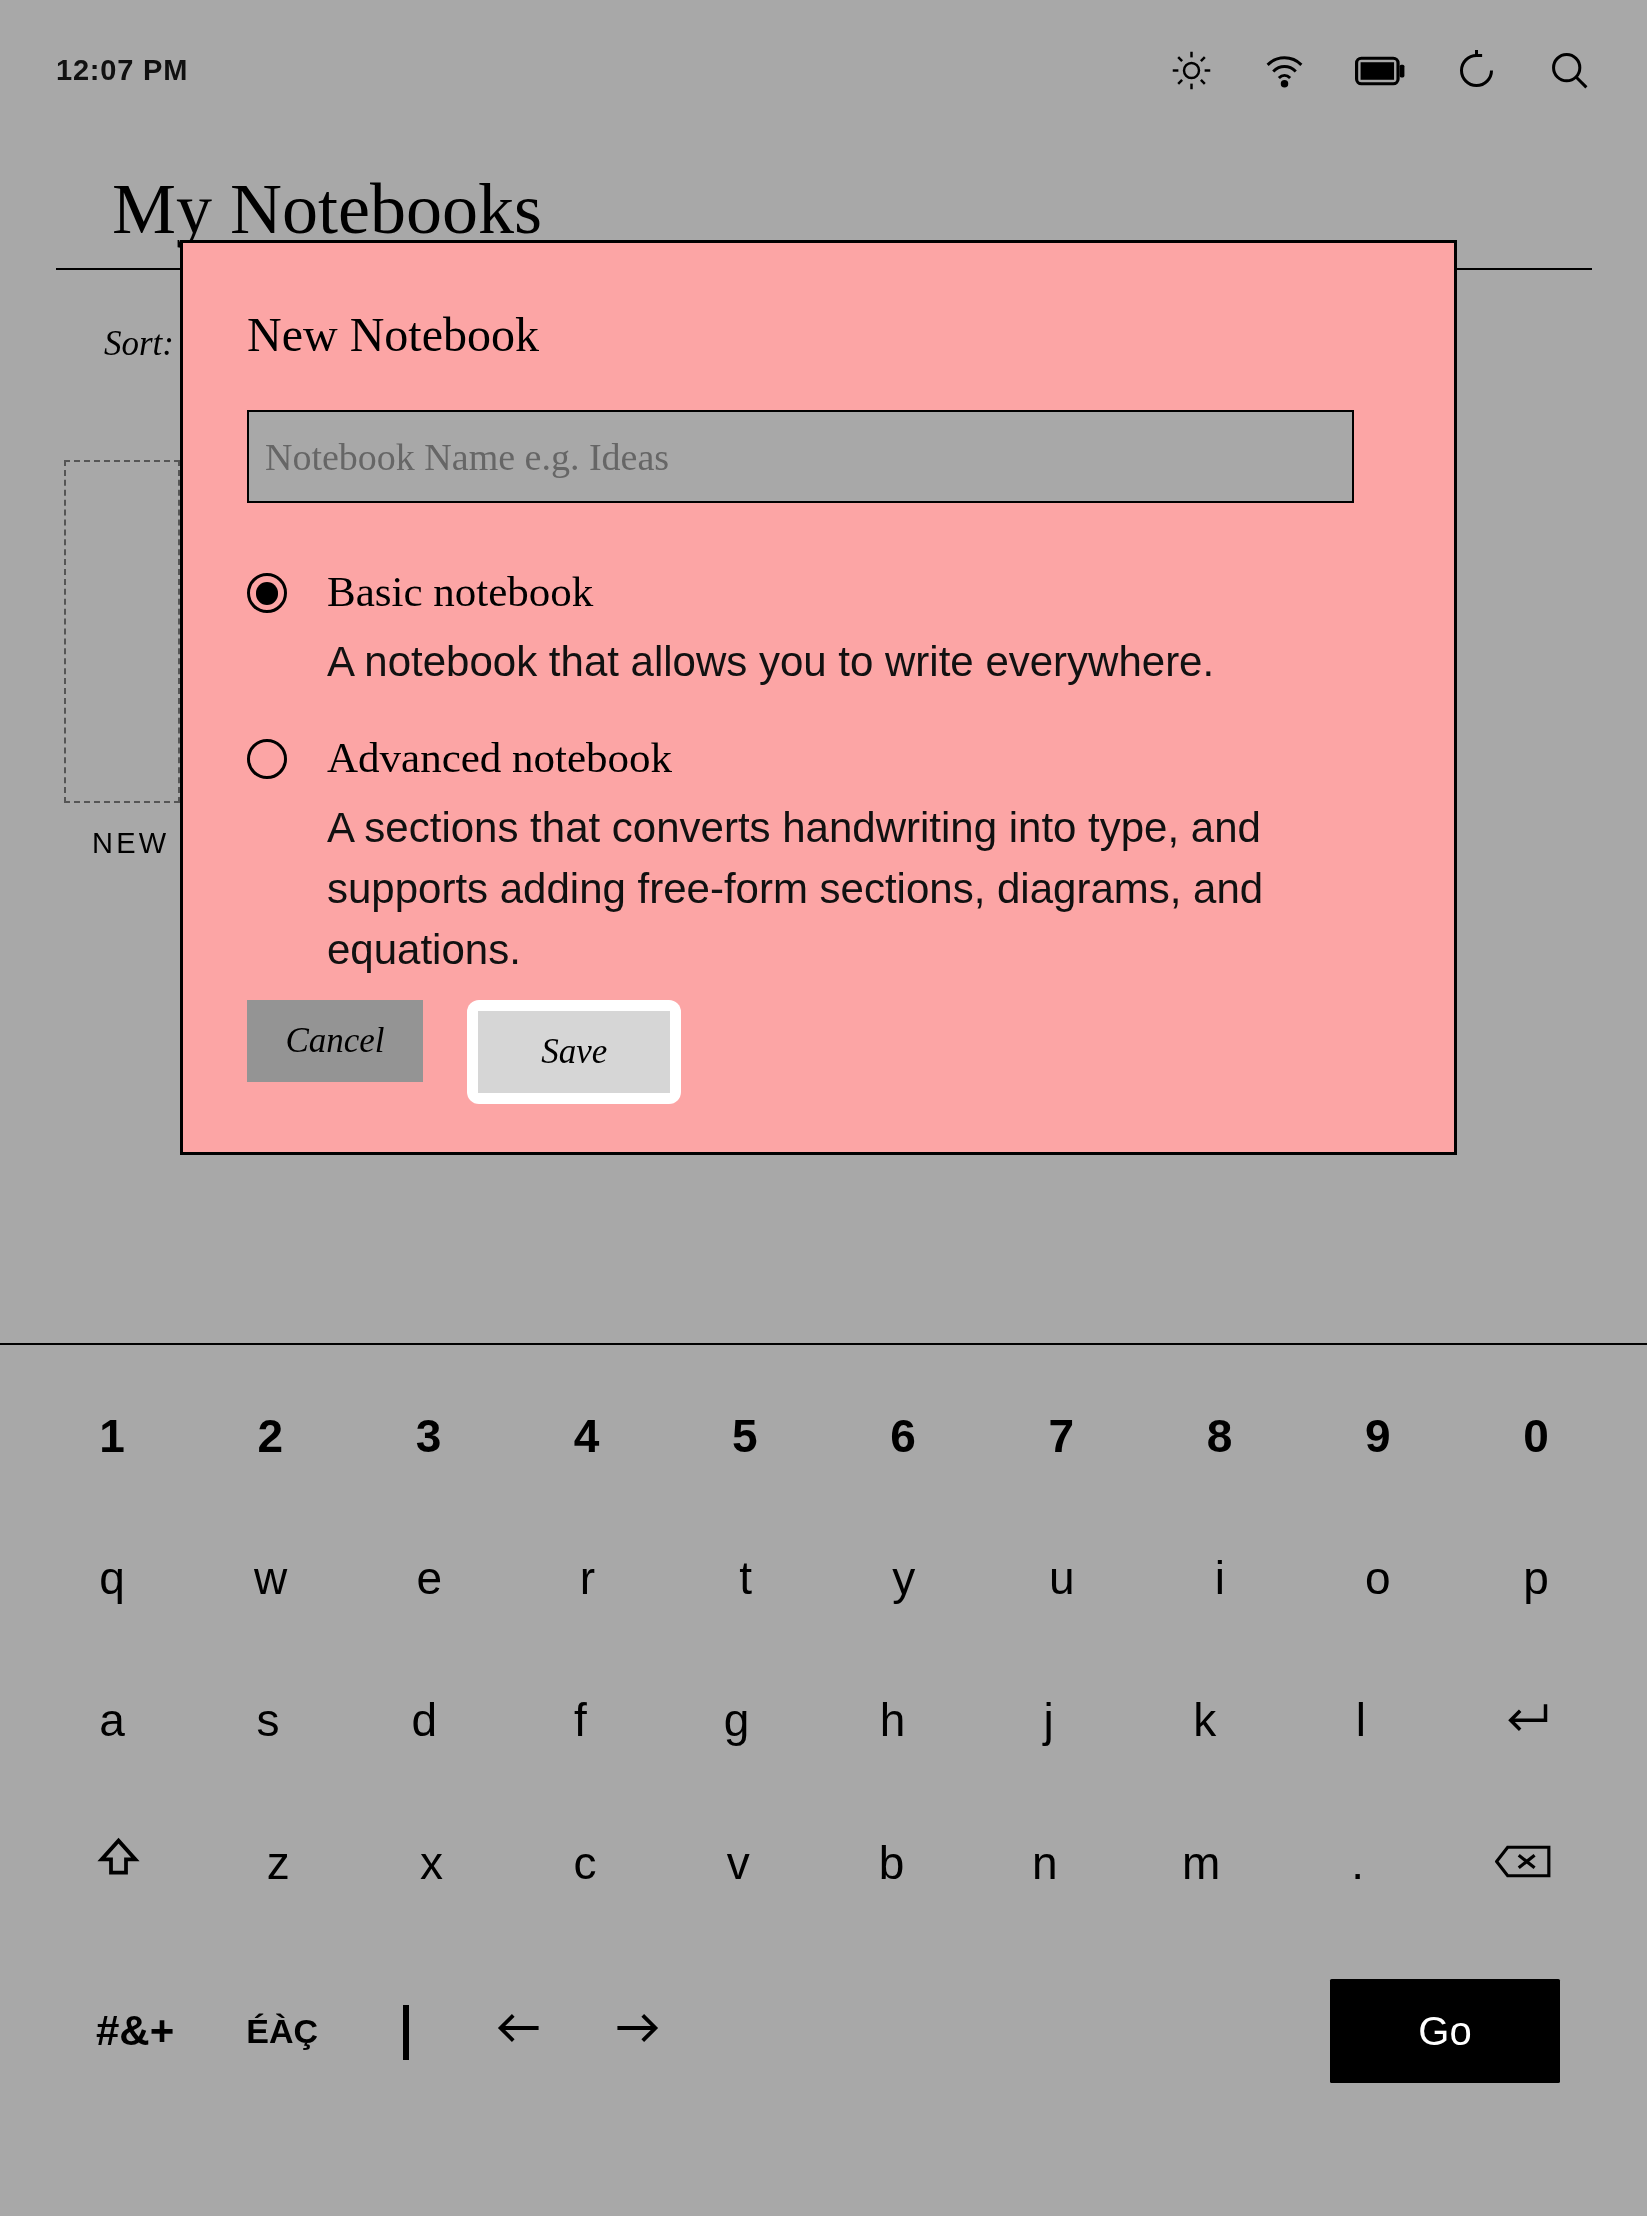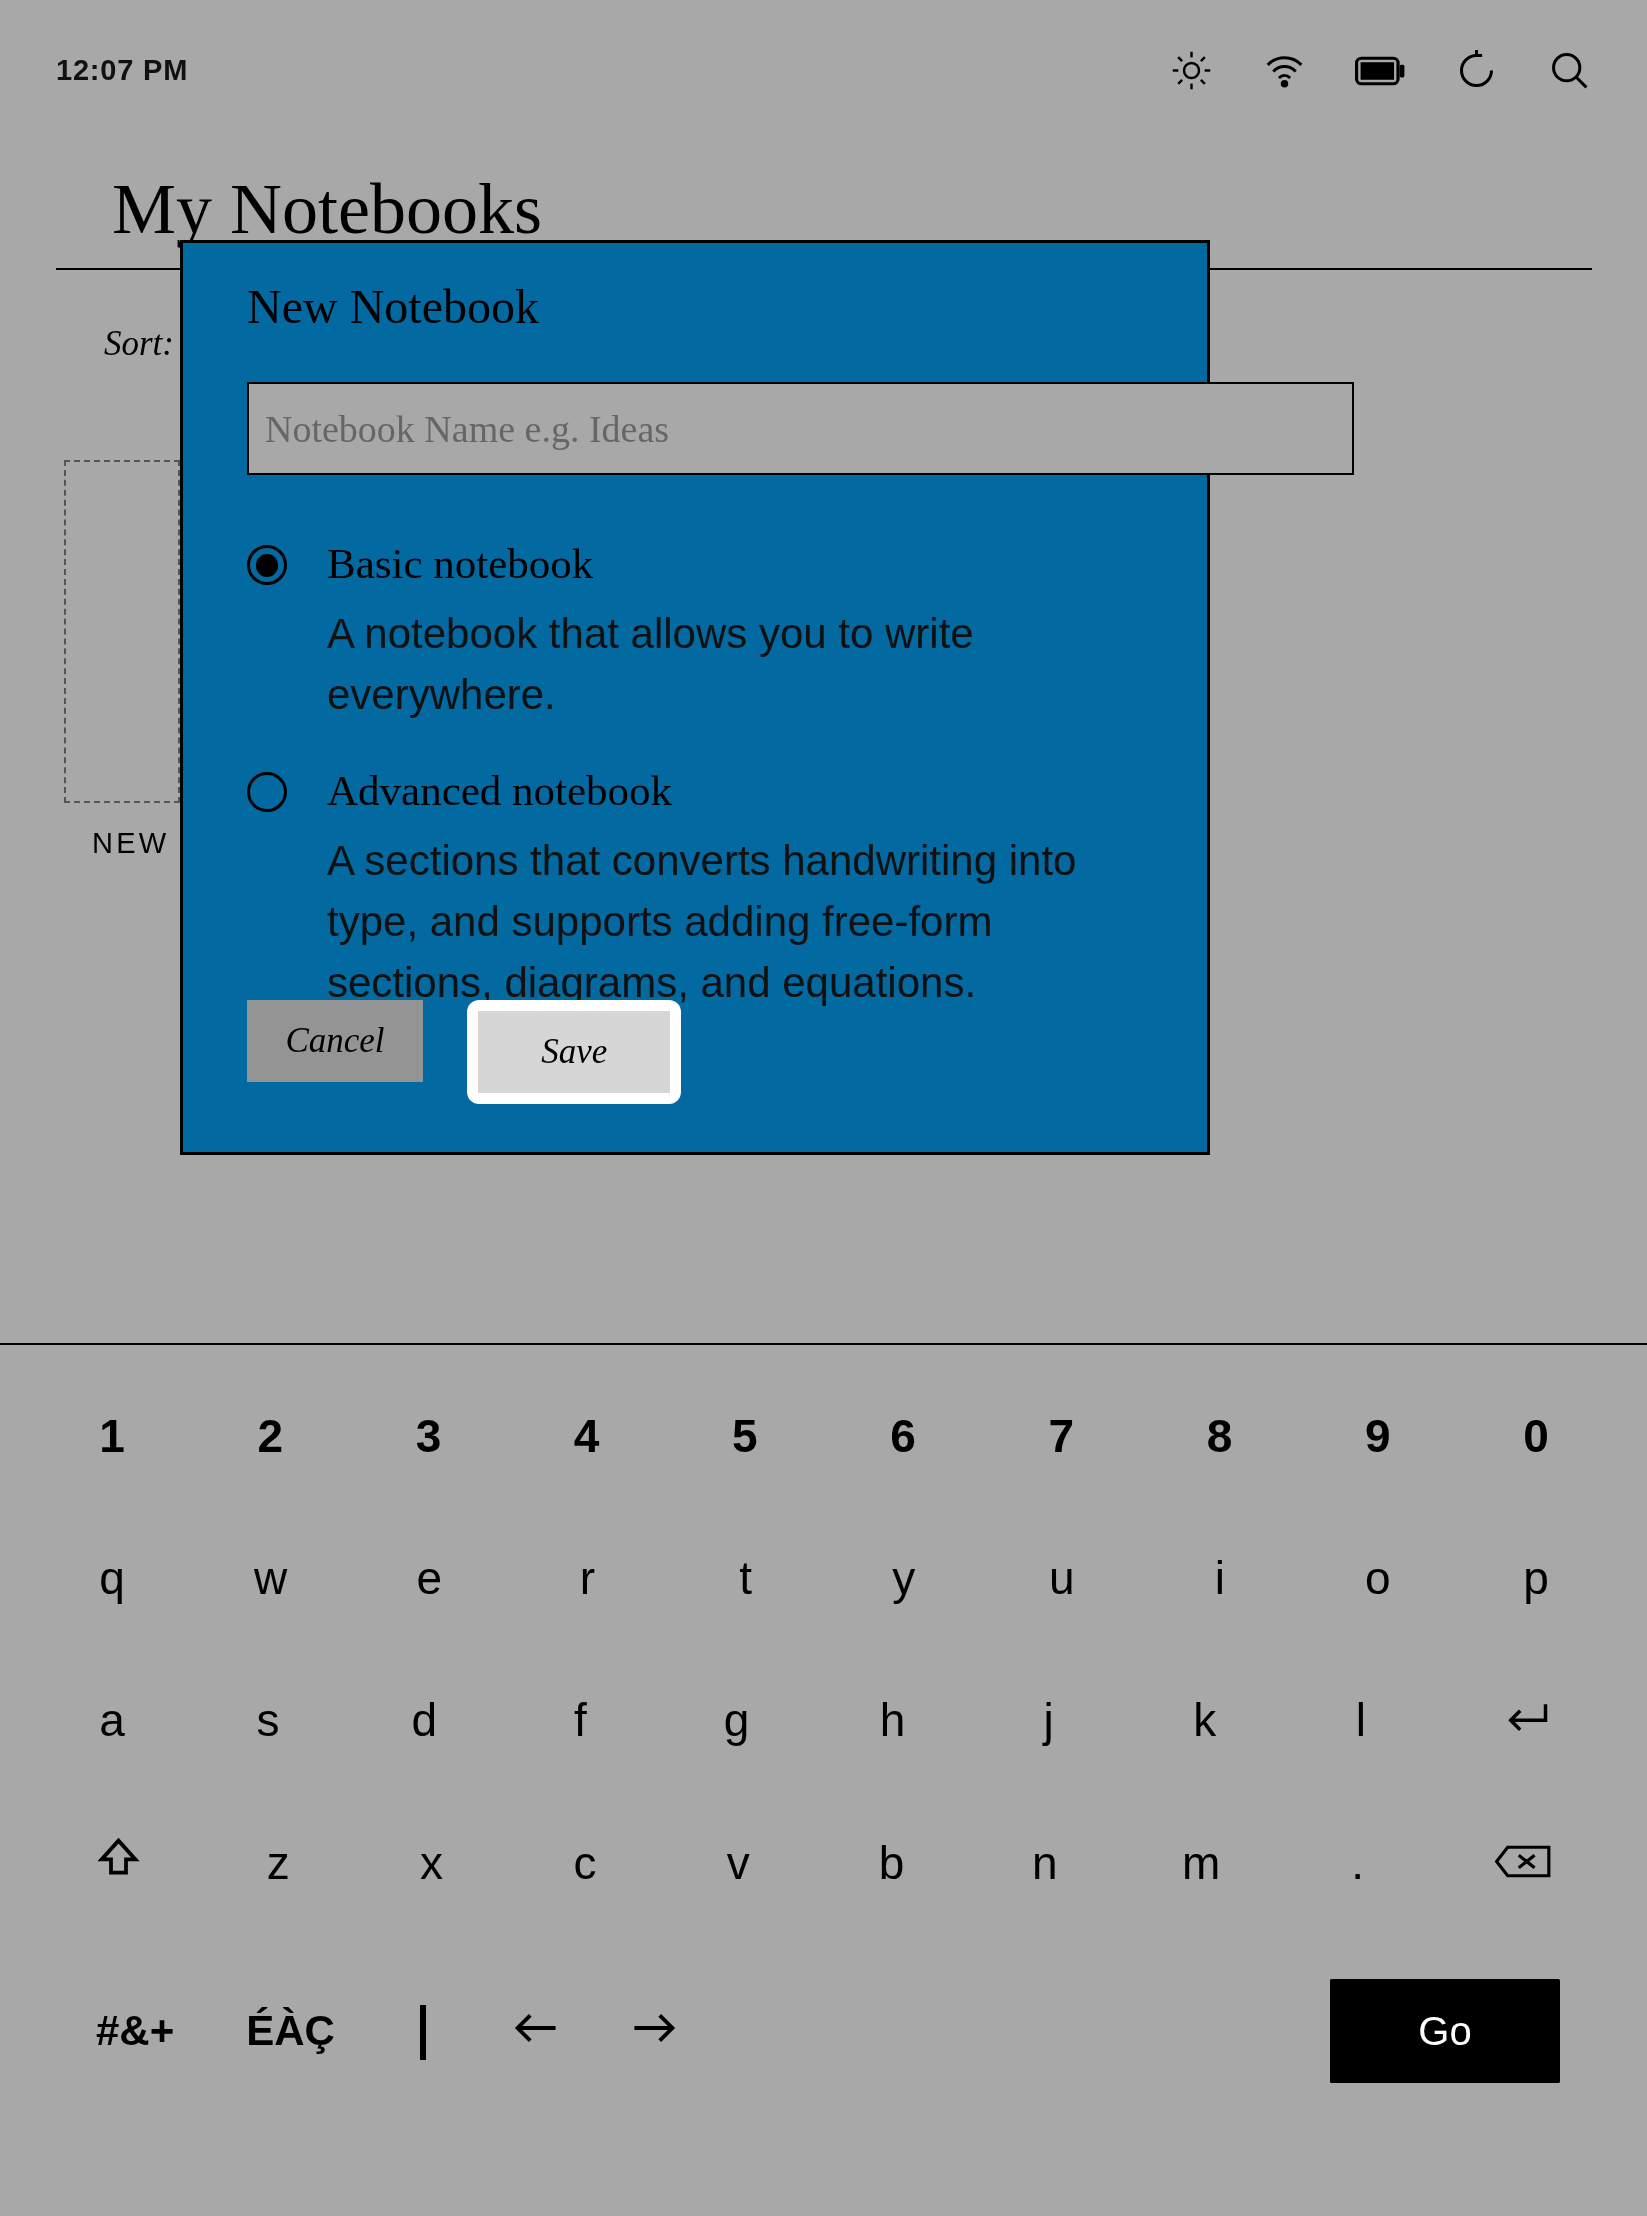--- a/index.html
+++ b/index.html
@@ -62,24 +62,24 @@
     top: 827px; left: 92px;
     font-family: "Helvetica Neue", Arial, sans-serif;
     font-size: 29px; letter-spacing: 3.2px;
     font-weight: 500;
   }
 
   
   .dialog {
     position: absolute;
     top: 240px; left: 180px;
-    width: 1030px; height: 915px;
-    background: #0369a1;
+    width: 1277px; height: 915px;
+    background: #fca5a5;
     border: 3.2px solid #000;
-    padding: 36px 64px 48px 64px;
+    padding: 64px 64px 48px 64px;
   }
   .dialog-title {
     font-family: Georgia, serif;
     font-size: 48px;
     margin-bottom: 48px;
     color: #000;
   }
   .dialog-input {
     width: 1107px; height: 93px;
     border: 2.4px solid #000;
@@ -326,21 +326,21 @@
           <svg width="57" height="35" viewBox="0 0 36 22" fill="none" stroke="#000" stroke-width="2">
             <polygon points="8,2 34,2 34,20 8,20 1,11"></polygon>
             <line x1="15" y1="7" x2="25" y2="15"></line>
               <line x1="25" y1="7" x2="15" y2="15"></line>
           </svg>
         </span>
       </button>
     </div>
     <div class="kb-row row5">
       <button class="key bold" style="font-size:42px">#&amp;+</button>
-      <button class="key bold" style="font-size:42px">ÉÀÇ</button>
+      <button class="key bold" style="font-size:34px">ÉÀÇ</button>
       <button class="key">
         <span class="spacebar"></span>
       </button>
       <button class="key">
         <span class="kb-icon">
           <svg width="48" height="38" viewBox="0 0 30 24" fill="none" stroke="#000" stroke-width="2.4">
             <line x1="28" y1="12" x2="4" y2="12"></line>
               <polyline points="12,4 4,12 12,20"></polyline>
           </svg>
         </span>

